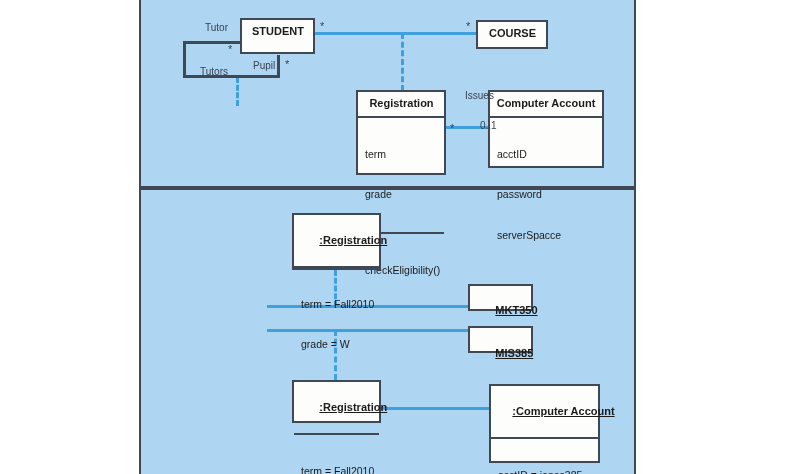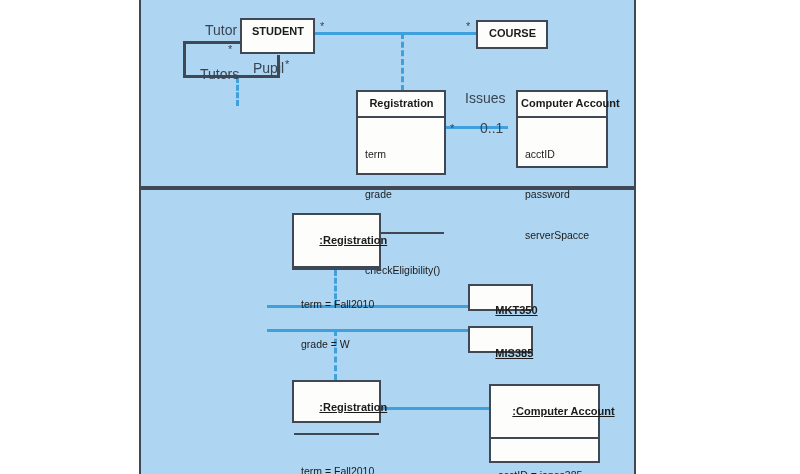--- a/index.html
+++ b/index.html
@@ -82,21 +82,21 @@
     position: absolute;
     background: #3f4854;
     z-index: 4;
   }
   .assoc-line.h { height: 3px; }
   .assoc-line.v { width: 3px; }
 
   
   .lbl {
     position: absolute;
-    font-size: 14px;
+    font-size: 10px;
     color: #3a4450;
     white-space: nowrap;
     z-index: 7;
   }
   .mult {
     position: absolute;
     font-size: 11px;
     color: #3a4450;
     line-height: 8px;
     z-index: 7;
@@ -135,21 +135,21 @@
     <div class="compartment name-comp">Registration</div>
     <div class="compartment">
       <span class="attr-line">term</span>
       <span class="attr-line">grade</span>
     </div>
     <div class="compartment">
       <span class="attr-line">checkEligibility()</span>
     </div>
   </div>
 
-  <div class="uml-box" id="box-computer-account" style="left:516px; top:90px; width:92px; height:78px;">
+  <div class="uml-box" id="box-computer-account" style="left:488px; top:90px; width:116px; height:78px;">
     <div class="compartment name-comp" style="padding-left:3px; padding-right:3px;">Computer Account</div>
     <div class="compartment">
       <span class="attr-line">acctID</span>
       <span class="attr-line">password</span>
       <span class="attr-line">serverSpacce</span>
     </div>
   </div>
 
   <div class="lbl" style="left:205px; top:22px;">Tutor</div>
   <div class="lbl" style="left:253px; top:60px;">Pupil</div>

